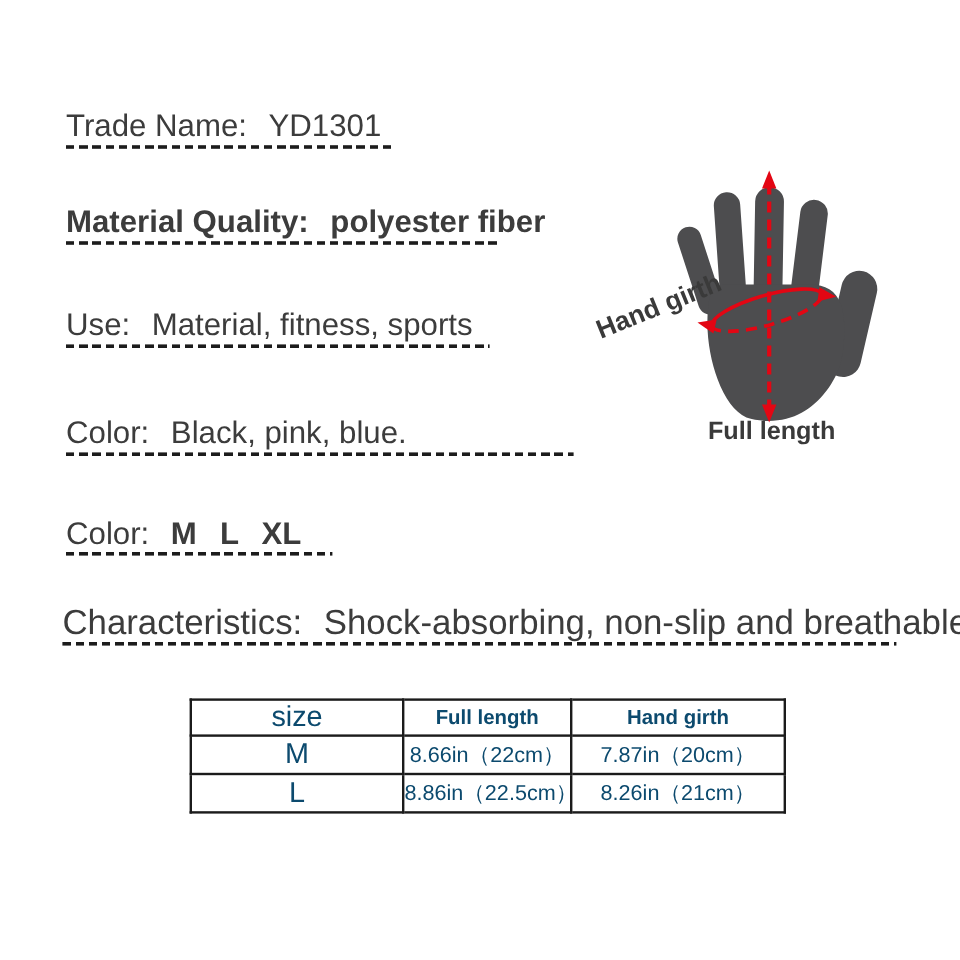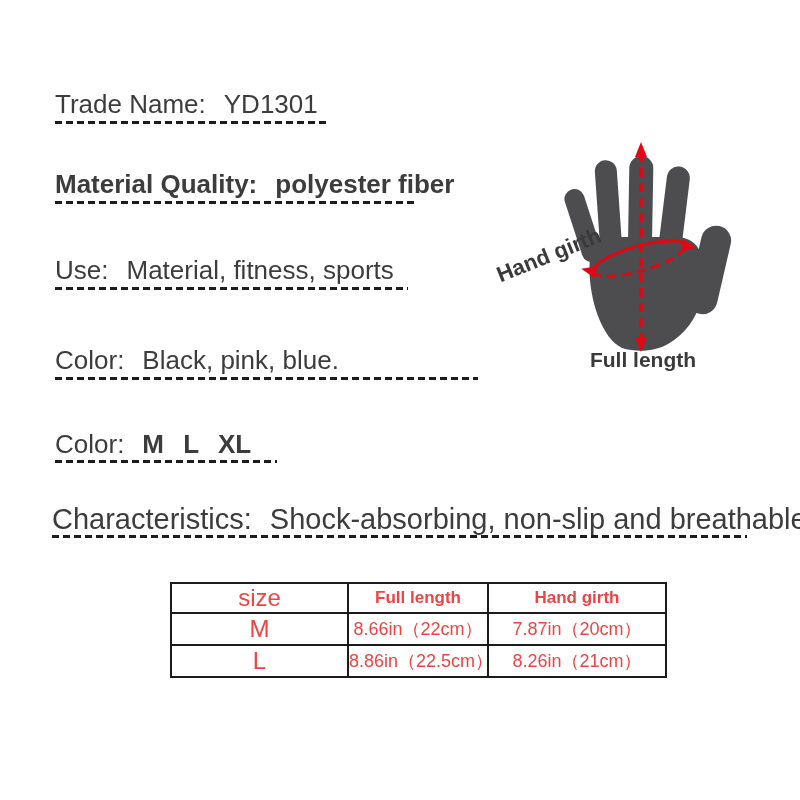--- a/index.html
+++ b/index.html
@@ -44,22 +44,21 @@
   }
   .full-length-label{
     position:absolute;left:560px;top:348px;width:166px;
     text-align:center;font-size:21px;font-weight:700;color:#3a3a3a;white-space:nowrap;
   }
 
   
   table.size-chart{
     position:absolute;left:158px;top:582px;width:495px;
     border-collapse:collapse;table-layout:fixed;
-    color:#ef4444;
-    margin-left:12px;
+    color:#0c4a6e;
   }
   table.size-chart th,table.size-chart td{
     border:2px solid var(--border);
     text-align:center;vertical-align:middle;
     white-space:nowrap;overflow:hidden;
   }
   table.size-chart thead tr{height:30px;}
   table.size-chart tbody tr{height:32px;}
   th.h-size{font-size:24px;font-weight:400;}
   th.h-measure{font-size:17px;font-weight:700;}

